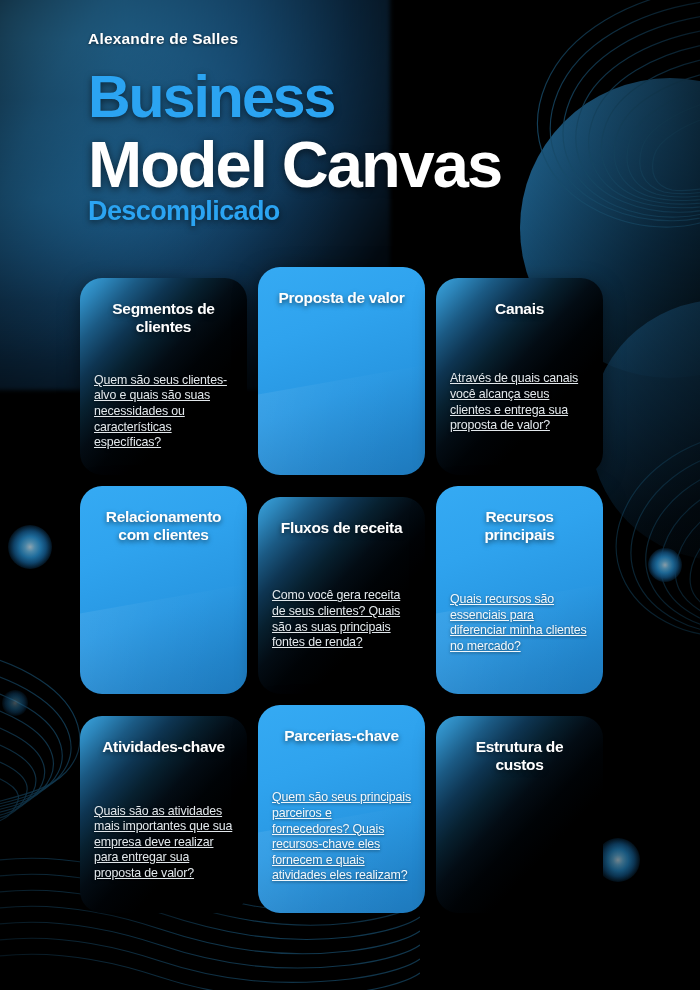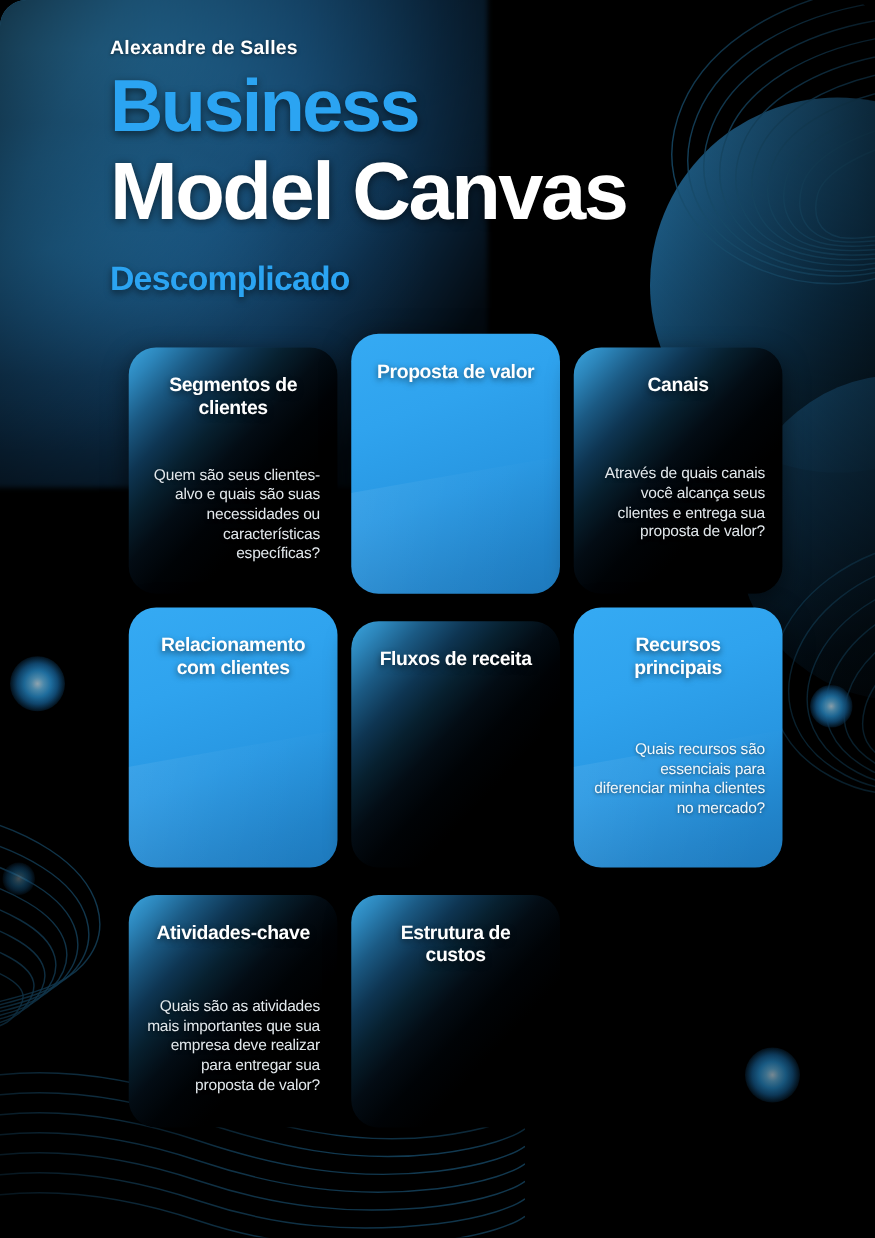--- a/index.html
+++ b/index.html
@@ -10,21 +10,20 @@
     background:#000;
     font-family:"Liberation Sans", sans-serif;
     overflow:hidden;
   }
 
   #poster {
     position:relative;
     width:700px; height:990px;
     background:#000000;
     overflow:hidden;
-    border-radius:21px;
   }
 
   
   .bg-layer { position:absolute; inset:0; pointer-events:none; }
 
   
   .glow-topleft {
     position:absolute;
     left:-230px; top:-250px;
     width:620px; height:640px;
@@ -86,49 +85,49 @@
 
   
   .header { position:absolute; left:88px; top:30px; width:560px; z-index:6; }
 
   .author {
     font-size:15.5px; font-weight:bold; color:#ffffff;
     letter-spacing:.2px;
     text-shadow:0 1px 3px rgba(0,0,0,.55);
   }
   .title-1 {
-    margin-top:9px;
+    margin-top:21px;
     font-size:59px; font-weight:bold; line-height:.98;
     color:#2BA4F2; letter-spacing:-2px;
     text-shadow:0 2px 7px rgba(0,0,0,.55);
   }
   .title-2 {
     margin-top:6px;
     font-size:65px; font-weight:bold; line-height:.98;
     color:#ffffff; letter-spacing:-2px;
     text-shadow:0 2px 8px rgba(0,0,0,.6);
   }
   .title-3 {
-    margin-top:25px;
+    margin-top:1px;
     font-size:27px; font-weight:bold; line-height:1;
     color:#2BA4F2; letter-spacing:-.6px;
     text-shadow:0 2px 6px rgba(0,0,0,.55);
   }
   .tagline {
     margin-top:7px;
     font-size:15px; line-height:1.25; color:#B9C2C9;
     letter-spacing:-.1px;
     text-shadow:0 1px 3px rgba(0,0,0,.6);
   }
   .tagline b { color:#E9EEF2; font-weight:bold; }
 
   
   .grid {
     position:absolute;
-    left:103px; top:278px;
+    left:80px; top:278px;
     width:524px;
     display:grid;
     grid-template-columns:repeat(3, 167px);
     column-gap:11px;
     row-gap:22px;
     z-index:5;
   }
 
   .card {
     position:relative;
@@ -169,23 +168,24 @@
     font-size:15.5px; font-weight:bold; line-height:1.18;
     color:#ffffff; text-align:center;
     letter-spacing:-.3px;
     text-shadow:0 2px 5px rgba(0,0,0,.55);
   }
   .card-body {
     position:relative; z-index:2;
     margin-top:auto; margin-bottom:auto;
     padding-top:26px;
     font-size:12.4px; line-height:1.26;
-    color:#E2E8EC; text-align:right;
+    color:#E2E8EC; text-align:left;
     letter-spacing:-.15px;
     text-shadow:0 1px 3px rgba(0,0,0,.5);
+    text-decoration:underline;
   }
   .card.blue .card-body { color:#F2F8FC; }
 
   
   .card.r1 .card-body { padding-top:30px; }
   .card.r3 .card-body { padding-top:34px; }
 </style>
 </head>
 <body>
 
@@ -274,27 +274,32 @@
       </div>
       <div class="card dark r1">
         <div class="card-title">Canais</div>
         <div class="card-body">Através de quais canais você alcança seus clientes e entrega sua proposta de valor?</div>
       </div>
       <div class="card blue r2">
         <div class="card-title">Relacionamento com clientes</div>
       </div>
       <div class="card dark r2">
         <div class="card-title">Fluxos de receita</div>
+        <div class="card-body">Como você gera receita de seus clientes? Quais são as suas principais fontes de renda?</div>
       </div>
       <div class="card blue r2">
         <div class="card-title">Recursos principais</div>
         <div class="card-body">Quais recursos são essenciais para diferenciar minha clientes no mercado?</div>
       </div>
       <div class="card dark r3">
         <div class="card-title">Atividades-chave</div>
         <div class="card-body">Quais são as atividades mais importantes que sua empresa deve realizar para entregar sua proposta de valor?</div>
       </div>
+      <div class="card blue r3">
+        <div class="card-title">Parcerias-chave</div>
+        <div class="card-body">Quem são seus principais parceiros e fornecedores? Quais recursos-chave eles fornecem e quais atividades eles realizam?</div>
+      </div>
       <div class="card dark r3">
         <div class="card-title">Estrutura de custos</div>
       </div>
     </div>
 
 </div>
 
 </body></html>

